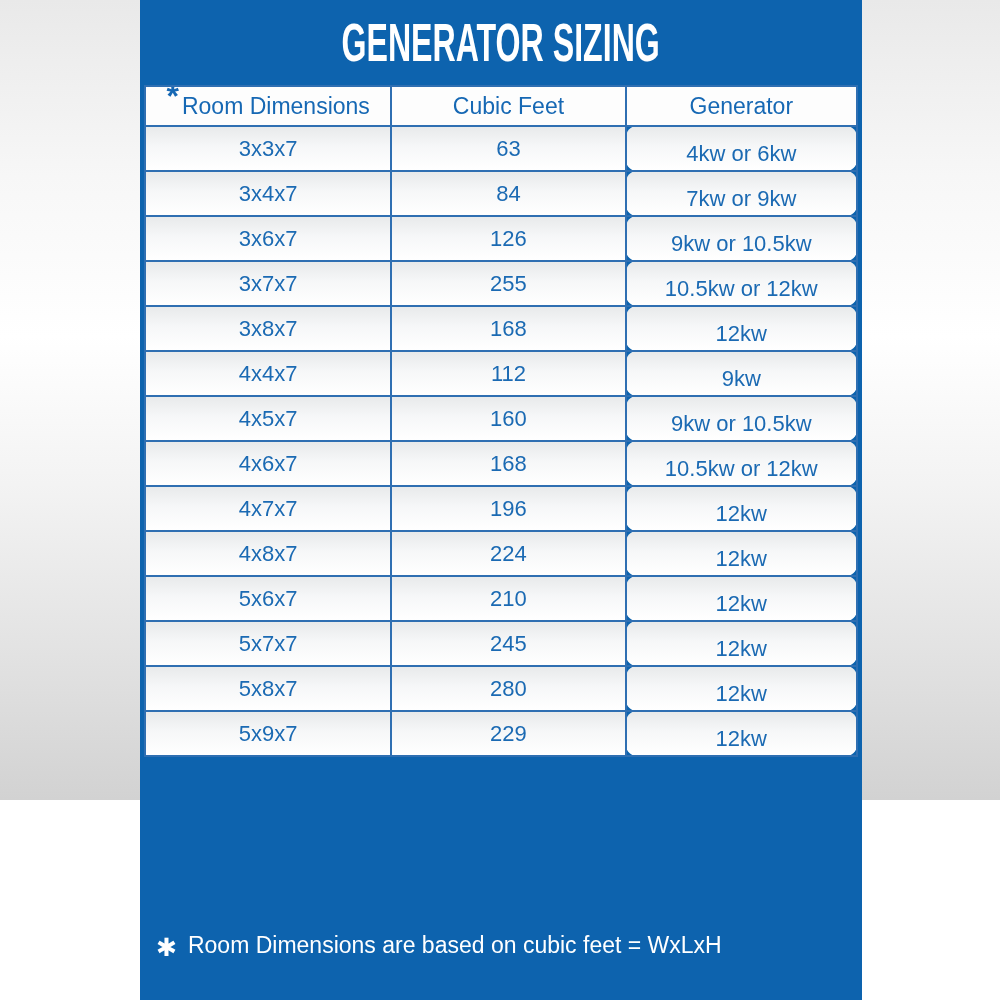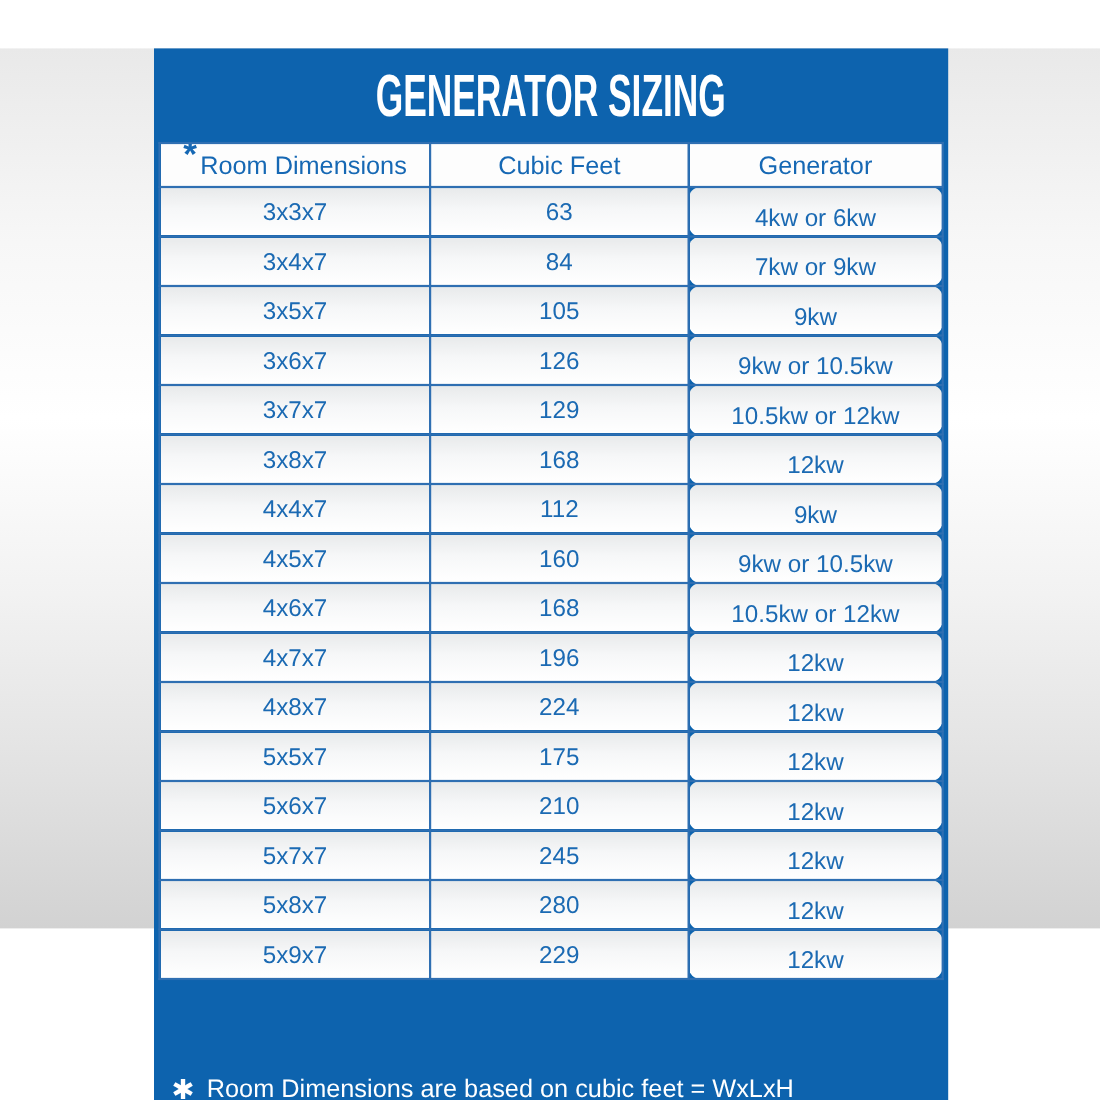--- a/index.html
+++ b/index.html
@@ -5,21 +5,20 @@
   html, body { margin: 0; padding: 0; }
   body {
     width: 1000px; height: 1000px;
     font-family: "Liberation Sans", sans-serif;
     overflow: hidden;
   }
   .stage {
     position: relative;
     width: 1000px; height: 800px;
     background: linear-gradient(180deg, #e9e9e9 0%, #f7f7f7 22%, #ffffff 42%, #f2f2f2 62%, #e2e2e2 82%, #d2d2d2 100%);
-    margin-top: 44px;
   }
   .panel {
     position: absolute;
     left: 140px; top: 0;
     width: 722px; height: 1000px;
     background: #0d63ae;
   }
   .title-band {
     height: 85px;
     display: flex;
@@ -128,32 +127,27 @@
             <td>3x3x7</td>
             <td>63</td>
             <td class="gen-col">4kw or 6kw</td>
           </tr>
           <tr>
             <td>3x4x7</td>
             <td>84</td>
             <td class="gen-col">7kw or 9kw</td>
           </tr>
           <tr>
-            <td>3x5x7</td>
-            <td>105</td>
-            <td class="gen-col">9kw</td>
-          </tr>
-          <tr>
             <td>3x6x7</td>
             <td>126</td>
             <td class="gen-col">9kw or 10.5kw</td>
           </tr>
           <tr>
             <td>3x7x7</td>
-            <td>129</td>
+            <td>255</td>
             <td class="gen-col">10.5kw or 12kw</td>
           </tr>
           <tr>
             <td>3x8x7</td>
             <td>168</td>
             <td class="gen-col">12kw</td>
           </tr>
           <tr>
             <td>4x4x7</td>
             <td>112</td>
@@ -170,25 +164,20 @@
             <td class="gen-col">10.5kw or 12kw</td>
           </tr>
           <tr>
             <td>4x7x7</td>
             <td>196</td>
             <td class="gen-col">12kw</td>
           </tr>
           <tr>
             <td>4x8x7</td>
             <td>224</td>
-            <td class="gen-col">12kw</td>
-          </tr>
-          <tr>
-            <td>5x5x7</td>
-            <td>175</td>
             <td class="gen-col">12kw</td>
           </tr>
           <tr>
             <td>5x6x7</td>
             <td>210</td>
             <td class="gen-col">12kw</td>
           </tr>
           <tr>
             <td>5x7x7</td>
             <td>245</td>

